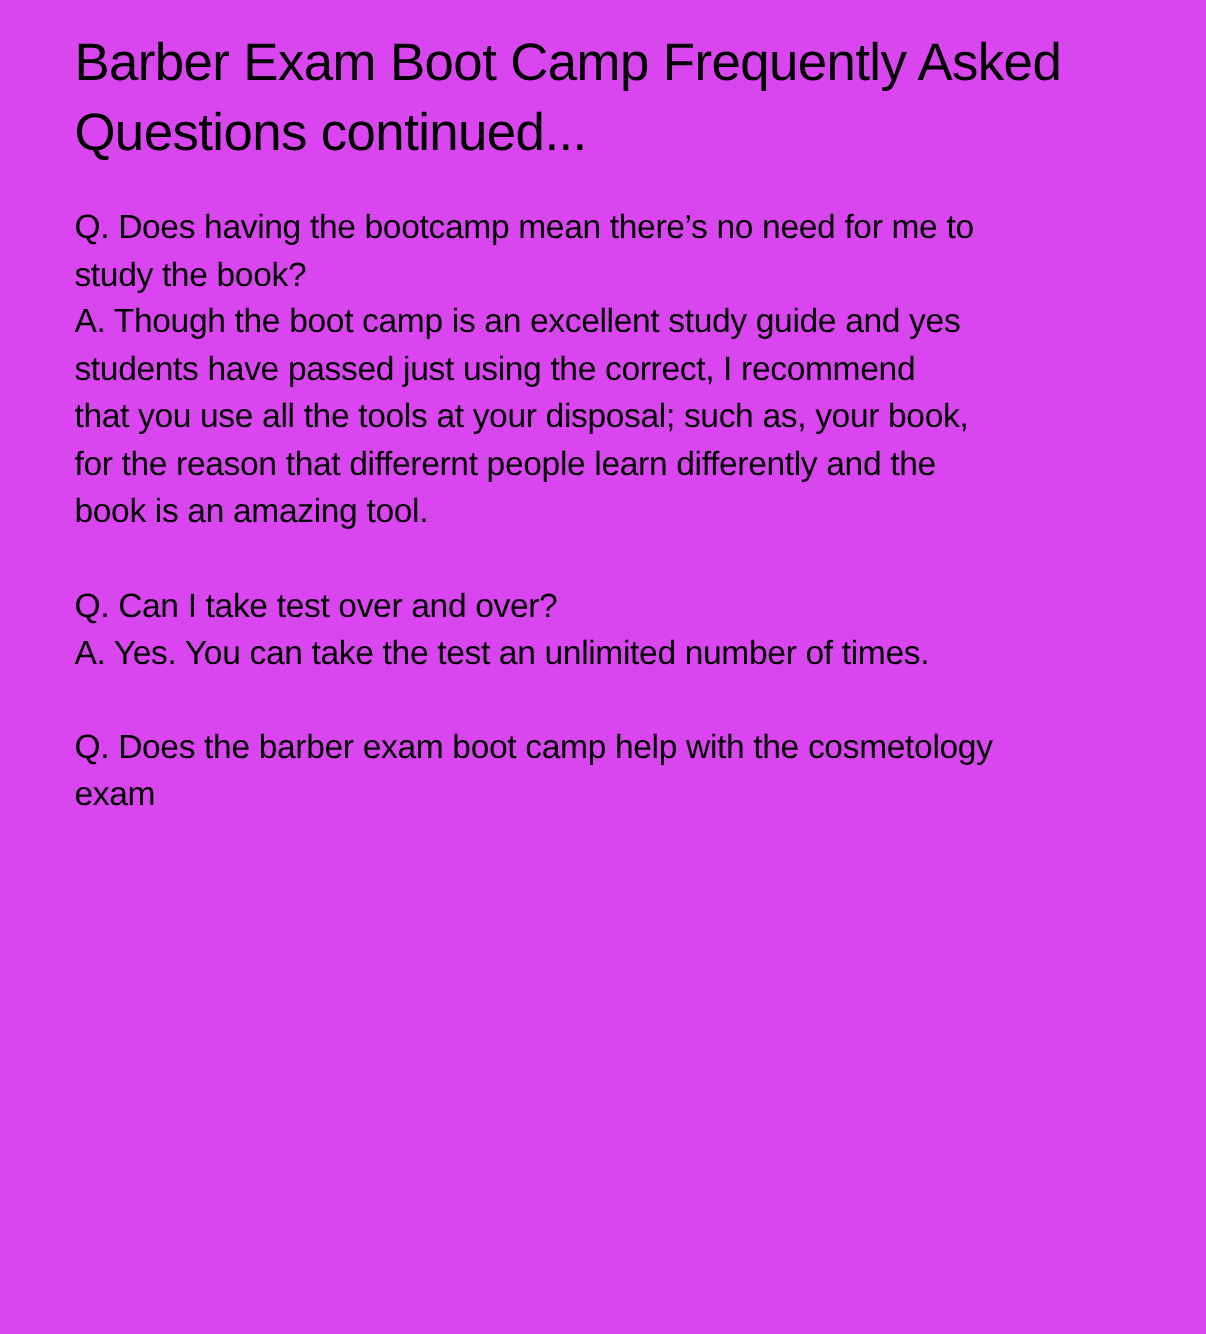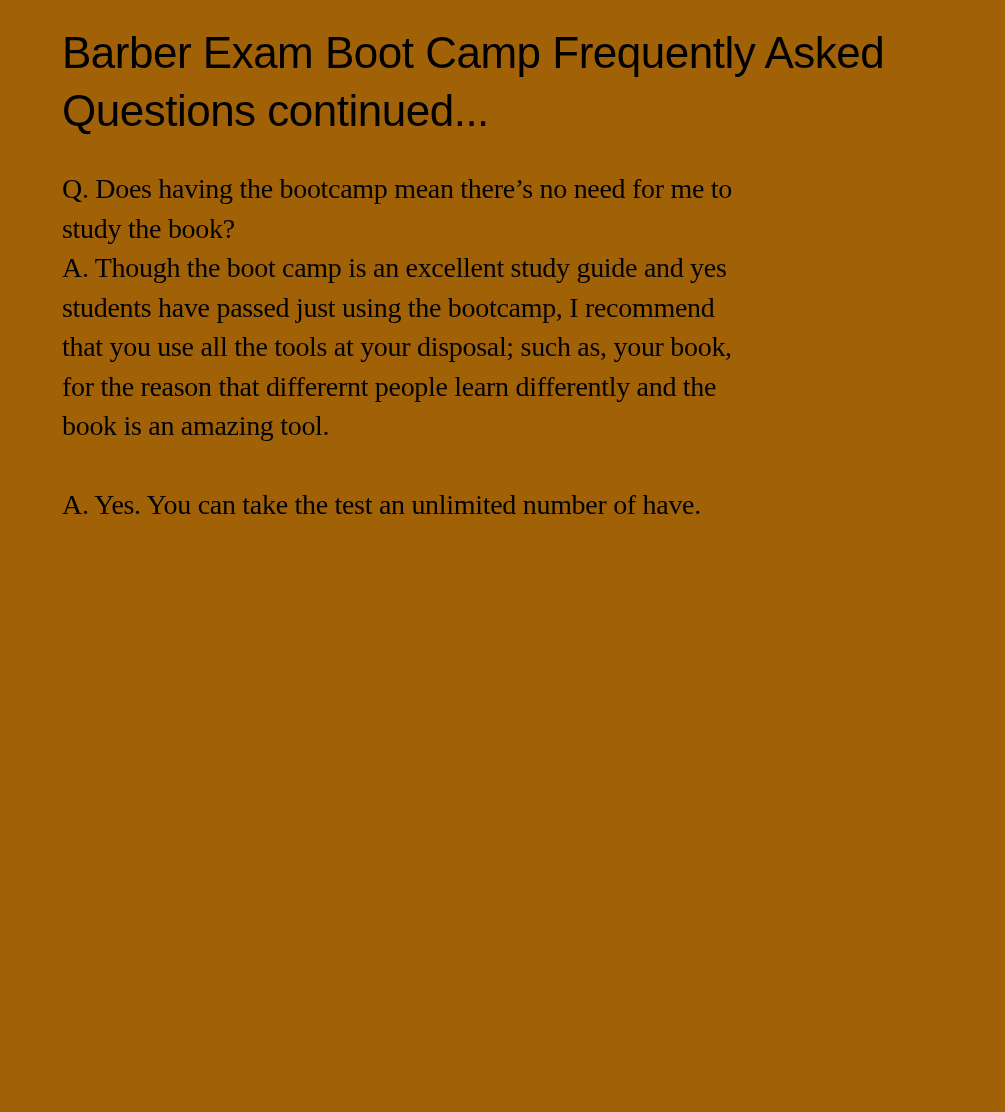--- a/index.html
+++ b/index.html
@@ -4,39 +4,38 @@
 <style>
   html, body {
     margin: 0;
     padding: 0;
     background: #ffffff;
   }
   .page {
     position: relative;
     width: 1005px;
     height: 1112px;
-    background: #a16207;
+    background: #d946ef;
     color: #000000;
     box-sizing: border-box;
     padding: 24px 40px 0 62px;
     font-family: "Liberation Sans", sans-serif;
     overflow: hidden;
   }
   .doc-title {
     font-size: 44px;
     line-height: 58px;
     font-weight: 500;
     letter-spacing: -0.5px;
     white-space: pre-line;
     margin: 0 0 29px 0;
     color: #000000;
   }
   .faq-item {
     margin: 0 0 39px 0;
-    font-family: Liberation Serif, serif;
   }
   .q-text, .a-text {
     font-size: 28px;
     line-height: 39.5px;
     letter-spacing: -0.3px;
     white-space: pre-line;
     margin: 0;
     color: #000000;
   }
 </style>
@@ -47,30 +46,33 @@
 
   <h1 class="doc-title">Barber Exam Boot Camp Frequently Asked
 Questions continued...</h1>
 
   <div class="faq-list">
 
     <div class="faq-item">
       <p class="q-text">Q. Does having the bootcamp mean there’s no need for me to
 study the book?</p>
       <p class="a-text">A. Though the boot camp is an excellent study guide and yes
-students have passed just using the bootcamp, I recommend
+students have passed just using the correct, I recommend
 that you use all the tools at your disposal; such as, your book,
 for the reason that differernt people learn differently and the
 book is an amazing tool.</p>
     </div>
 
     <div class="faq-item">
-      <p class="a-text">A. Yes. You can take the test an unlimited number of have.</p>
+      <p class="q-text">Q. Can I take test over and over?</p>
+      <p class="a-text">A. Yes. You can take the test an unlimited number of times.</p>
     </div>
 
     <div class="faq-item">
     </div>
 
     <div class="faq-item">
+      <p class="q-text">Q. Does the barber exam boot camp help with the cosmetology
+exam</p>
     </div>
 
   </div>
 </div>
 
 </body></html>

